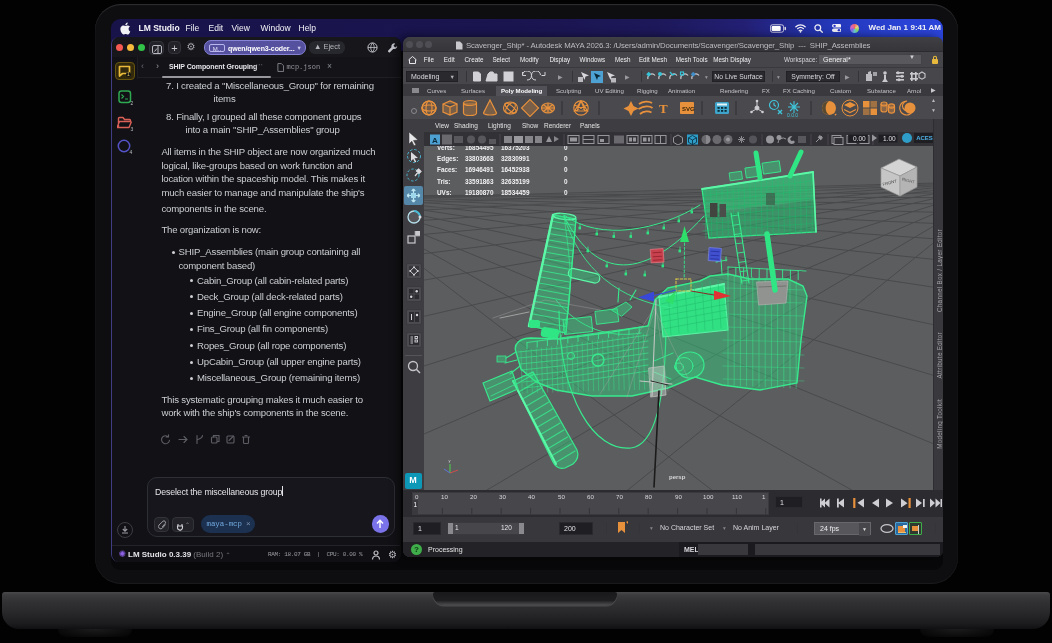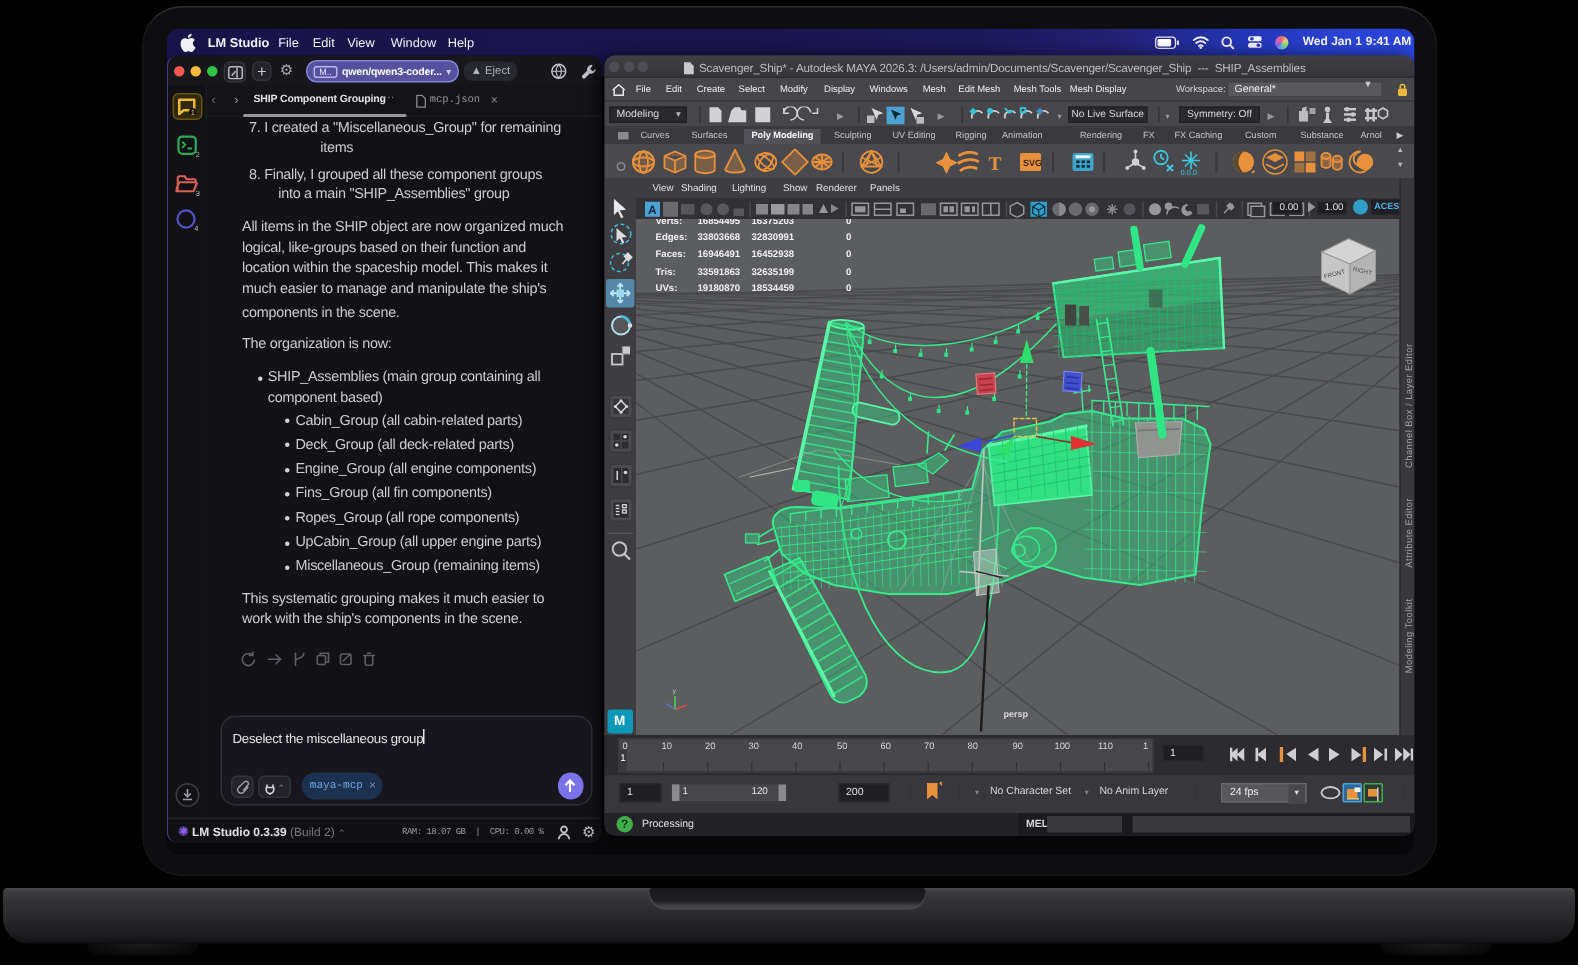--- a/index.html
+++ b/index.html
@@ -156,21 +156,21 @@
           <svg class="abs" style="left:9.5px;top:469px" width="8" height="8" viewBox="0 0 8 8">
               <path d="M4 0 v4.5 M1.8 3 L4 5.2 L6.2 3 M1 7 h6" stroke="#9a9aa2" stroke-width="1.1" fill="none"></path>
             </svg>
         </div>
         <div id="lms-content"></div>
         <div class="line" style="left:54.5px;top:43.5px;">7. I created a "Miscellaneous_Group" for remaining</div>
         <div class="line" style="left:74px;top:57.2px;margin-left:28px;">items</div>
         <div class="line" style="left:54.5px;top:74.5px;">8. Finally, I grouped all these component groups</div>
         <div class="line" style="left:74px;top:88px;">into a main "SHIP_Assemblies" group</div>
         <div class="line" style="left:49.9px;top:109.9px;">All items in the SHIP object are now organized much</div>
-        <div class="line" style="left:49.9px;top:123.5px;">logical, like-groups based on their function and</div>
+        <div class="line" style="left:49.9px;top:123.5px;">logical, like-groups based on work function and</div>
         <div class="line" style="left:49.9px;top:137.3px;">location within the spaceship model. This makes it</div>
         <div class="line" style="left:49.9px;top:151px;">much easier to manage and manipulate the ship's</div>
         <div class="line" style="left:49.9px;top:166.8px;">components in the scene.</div>
         <div class="line" style="left:49.9px;top:188.3px;">The organization is now:</div>
         <div class="bull" style="left:60.3px;top:213.5px;"></div>
         <div class="line" style="left:67px;top:209.8px;">SHIP_Assemblies (main group containing all</div>
         <div class="line" style="left:67px;top:224.2px;">component based)</div>
         <div class="bull" style="left:78.1px;top:242.4px;"></div>
         <div class="line" style="left:85.5px;top:238.7px;">Cabin_Group (all cabin-related parts)</div>
         <div class="bull" style="left:78.1px;top:258.3px;"></div>

